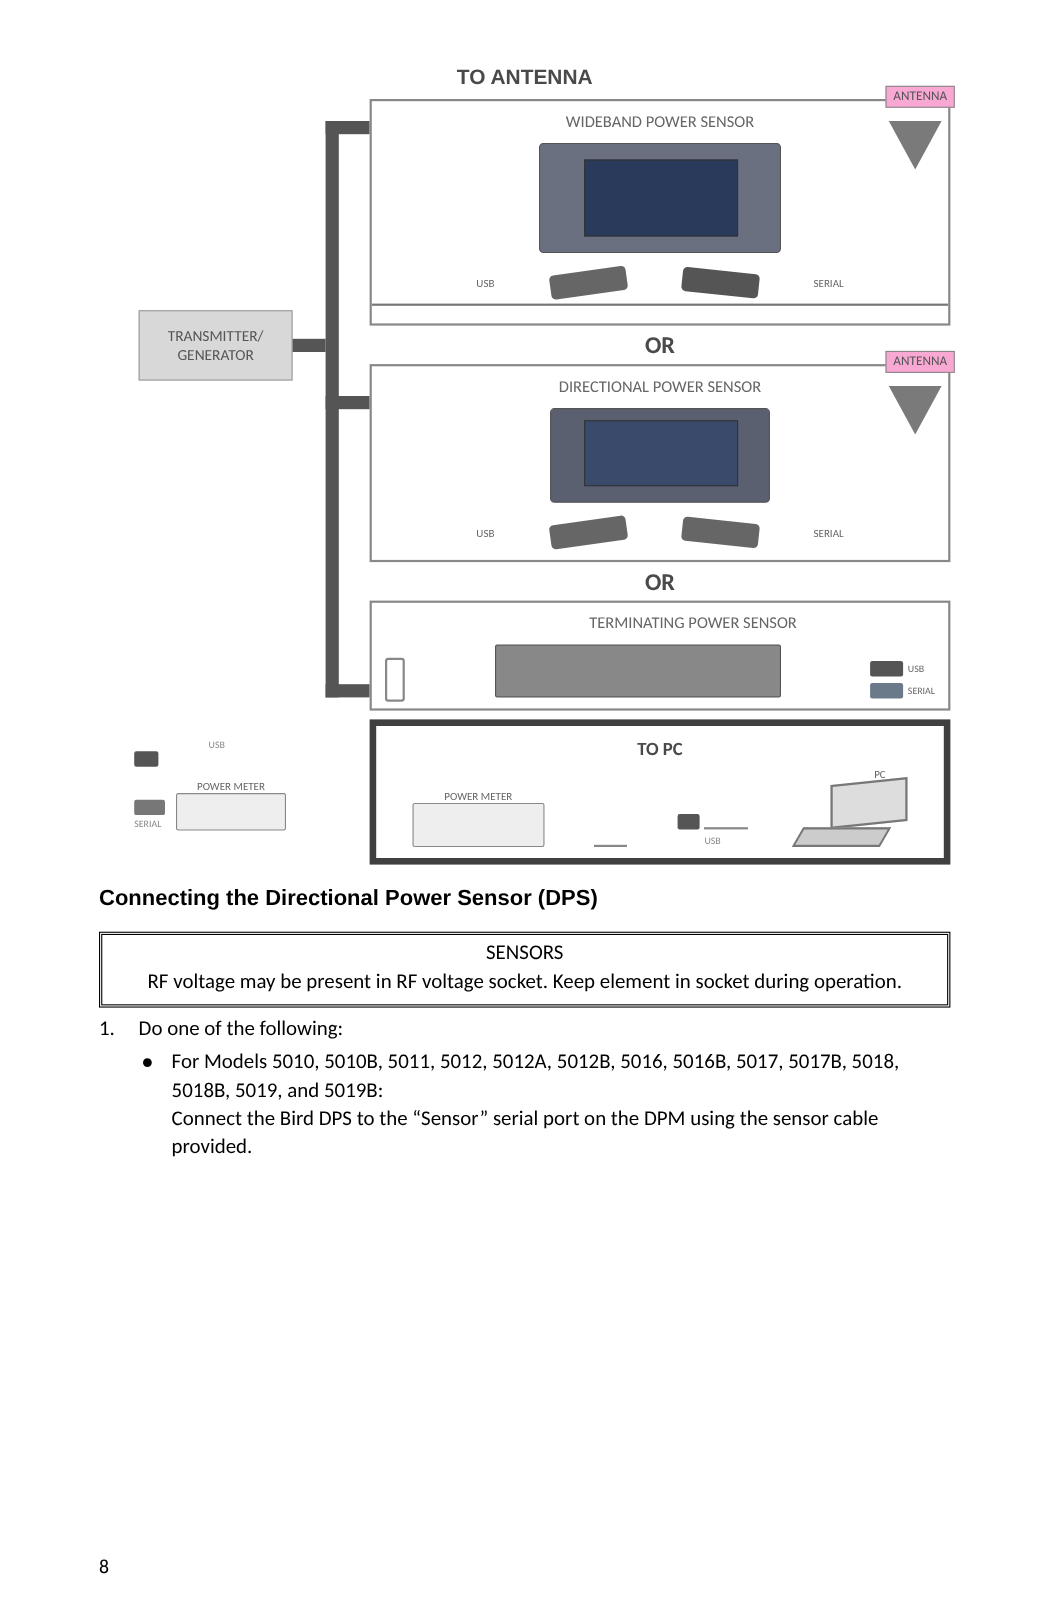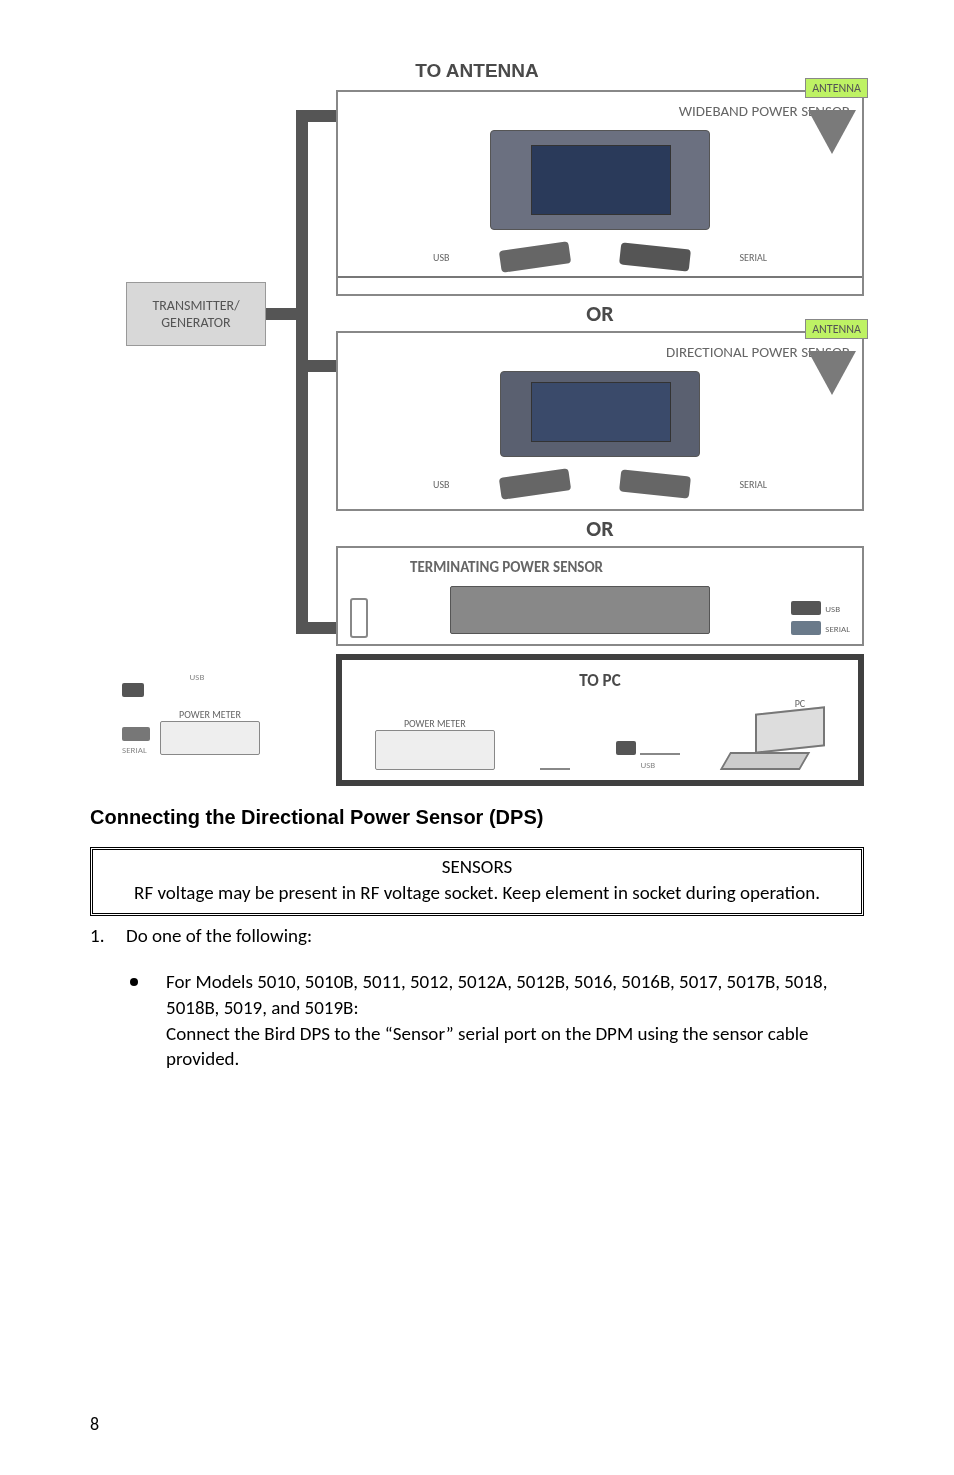--- a/index.html
+++ b/index.html
@@ -61,34 +61,34 @@
       display: flex;
       flex-direction: column;
     }
     .sensor-box {
       border: 2px solid #888;
       padding: 10px 12px;
       position: relative;
       background: #fff;
     }
     .sensor-title {
-      text-align: right;
+      text-align: center;
       color: #666;
       font-size: 15px;
       margin-bottom: 10px;
     }
     .antenna-label {
       position: absolute;
       top: -14px;
       right: -6px;
       border: 1px solid #888;
       padding: 2px 6px;
       font-size: 12px;
       color: #555;
-      background: #bef264;
+      background: #f9a8d4;
     }
     .antenna-tri {
       position: absolute;
       top: 18px;
       right: 6px;
       width: 0; height: 0;
       border-left: 24px solid transparent;
       border-right: 24px solid transparent;
       border-top: 44px solid #7a7a7a;
     }
@@ -202,22 +202,22 @@
     .step-row {
       display: flex;
       gap: 18px;
       font-size: 19px;
       margin-top: 6px;
     }
     .step-num { width: 18px; }
     .step-body { flex: 1; }
     .bullet-row {
       display: flex;
-      gap: 28px;
-      margin-top: 22px;
+      gap: 18px;
+      margin-top: 6px;
       padding-left: 40px;
     }
     .bullet-dot {
       width: 8px; height: 8px;
       background: #000;
       border-radius: 50%;
       margin-top: 9px;
       flex-shrink: 0;
     }
     .bullet-text {
@@ -296,21 +296,21 @@
         <div class="cable-row">
           <span>USB</span>
           <div class="plug"></div>
           <div class="plug" style="transform:rotate(6deg);"></div>
           <span>SERIAL</span>
         </div>
       </div>
       <div class="or-label">OR</div>
 
       <div class="sensor-box" style="height:100px;">
-        <div class="sensor-title" style="text-align:left; padding-left:60px;font-weight:bold;">TERMINATING POWER SENSOR</div>
+        <div class="sensor-title" style="text-align:center; padding-left:60px;">TERMINATING POWER SENSOR</div>
         <div style="display:flex; align-items:center; gap:10px; justify-content:center;">
           <div style="width:18px; height:40px; border:2px solid #888; border-radius:3px;"></div>
           <div class="sensor-device term"></div>
           <div style="display:flex; flex-direction:column; gap:6px; font-size:9px; color:#666;">
             <div style="display:flex; align-items:center; gap:4px;">
               <span class="usb-port"></span>
               <span>USB</span>
             </div>
             <div style="display:flex; align-items:center; gap:4px;">
               <span class="usb-port" style="background:#6a7a8a;"></span>

